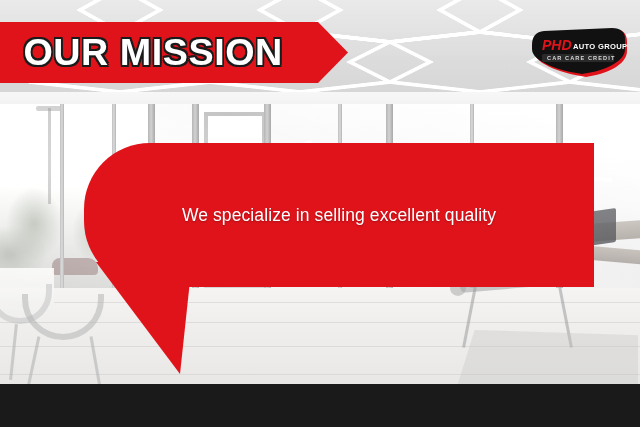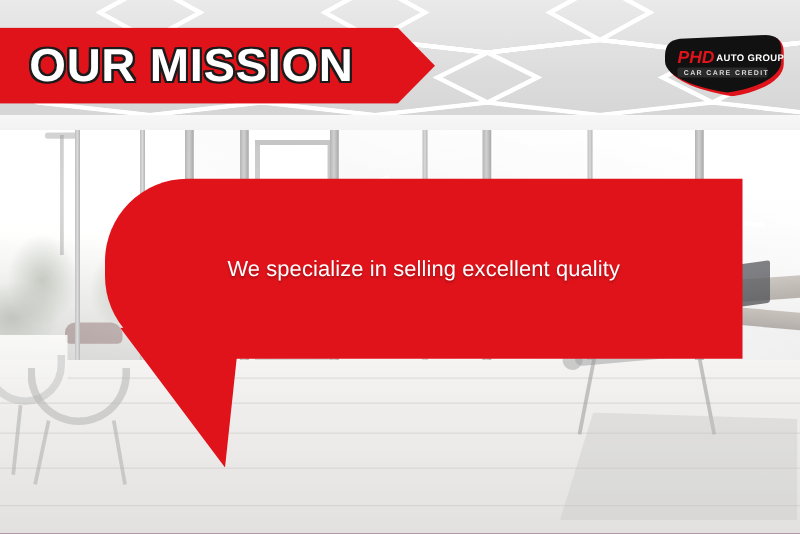--- a/index.html
+++ b/index.html
@@ -1,21 +1,21 @@
 <!DOCTYPE html>
 <html><head>
 <meta charset="utf-8">
 <style>
   * { margin:0; padding:0; box-sizing:border-box; }
   html,body { background:#1a1a1a; }
   body { font-family:"Liberation Sans", sans-serif; }
 
   #poster {
     position:relative;
-    width:640px; height:427px;
+    width:640px; height:384px;
     overflow:hidden;
     background:#f9a8d4;
   }
 
   
   .photo { position:absolute; inset:0; overflow:hidden; filter:saturate(0.25) brightness(1.06); }
 
   
   .ceiling {
     position:absolute; left:0; top:0; width:640px; height:96px;

